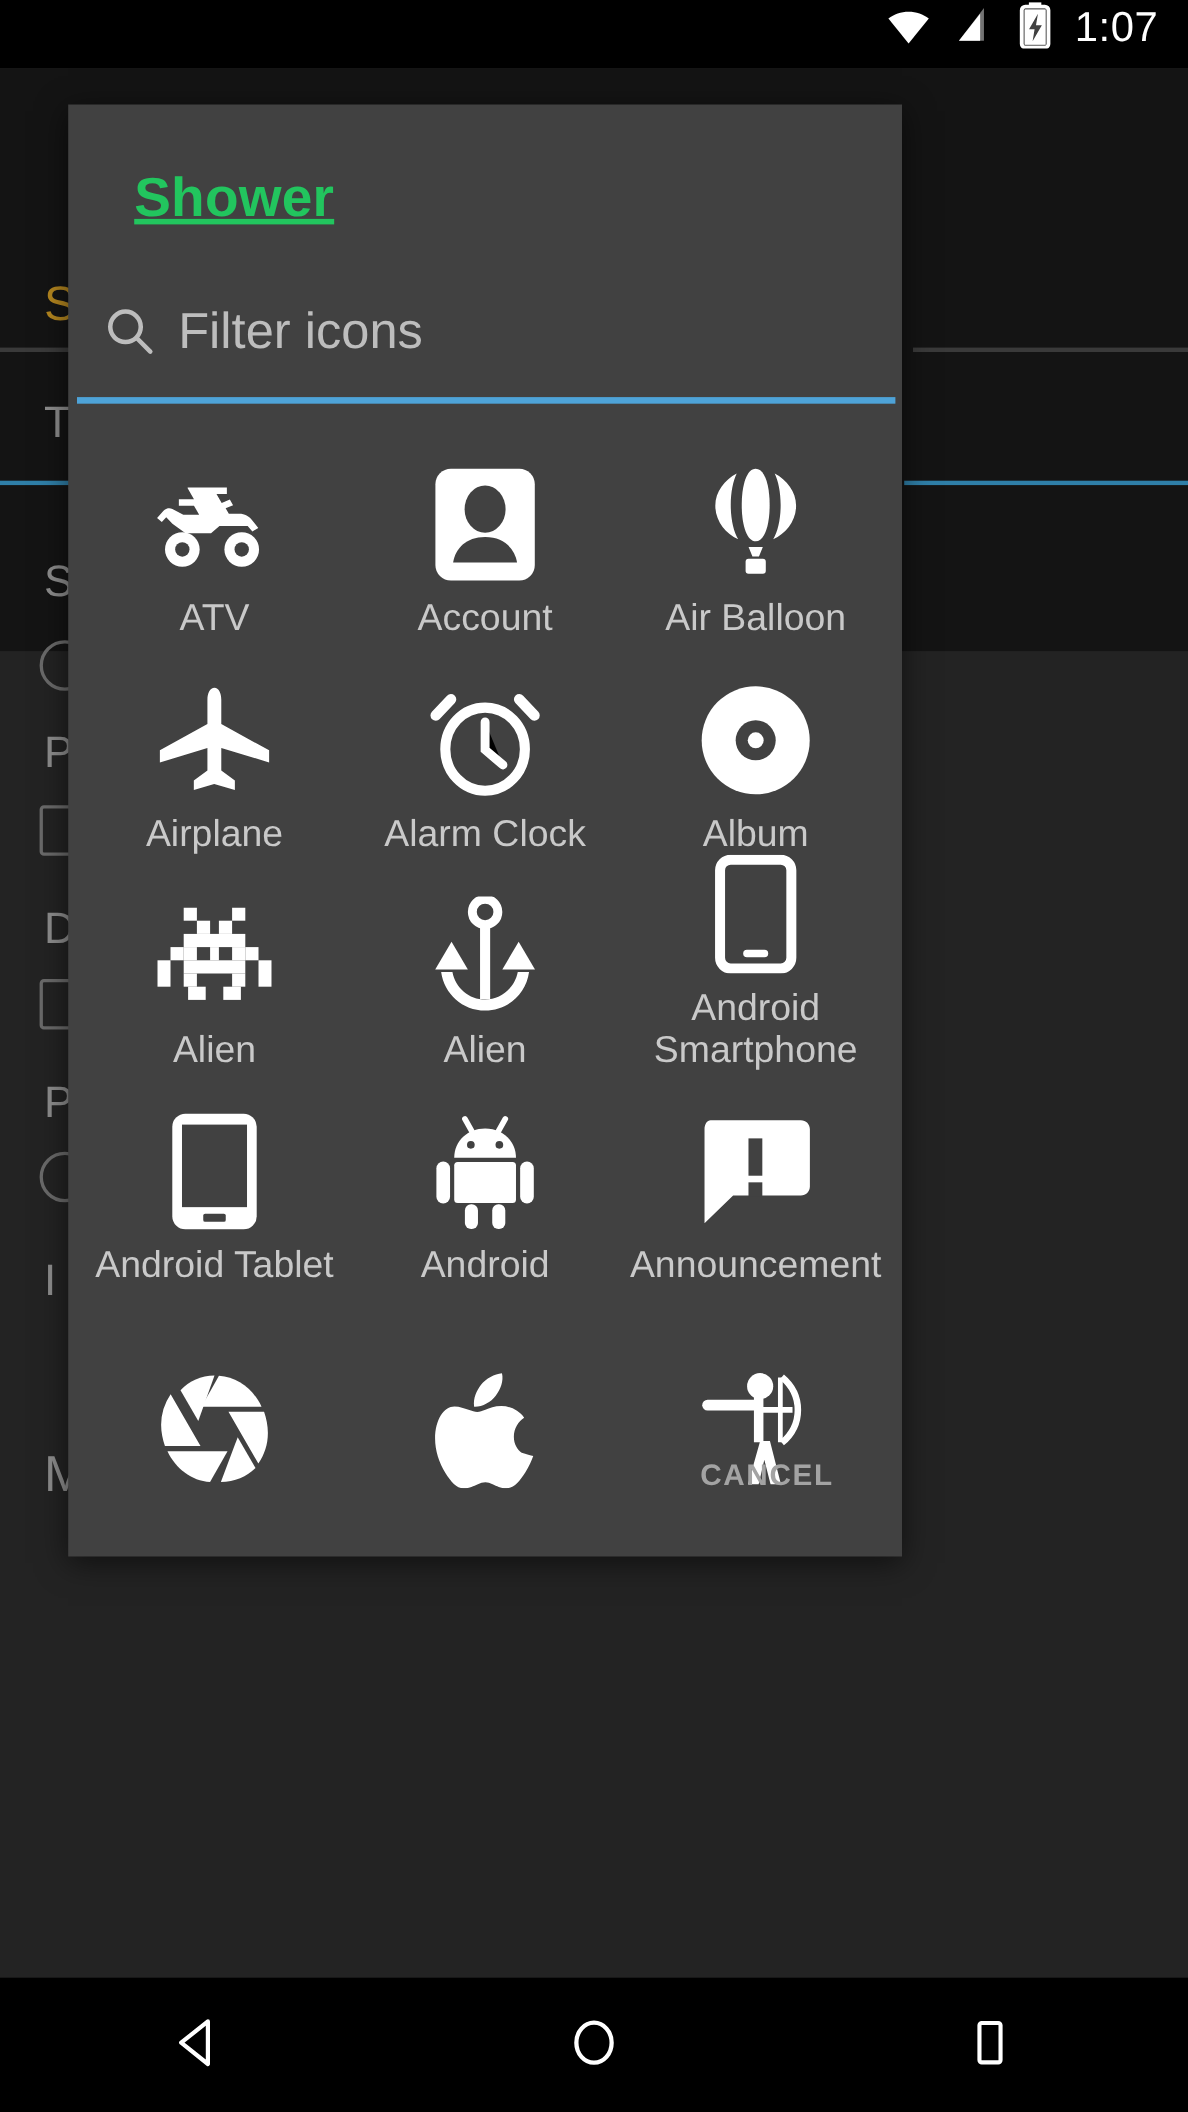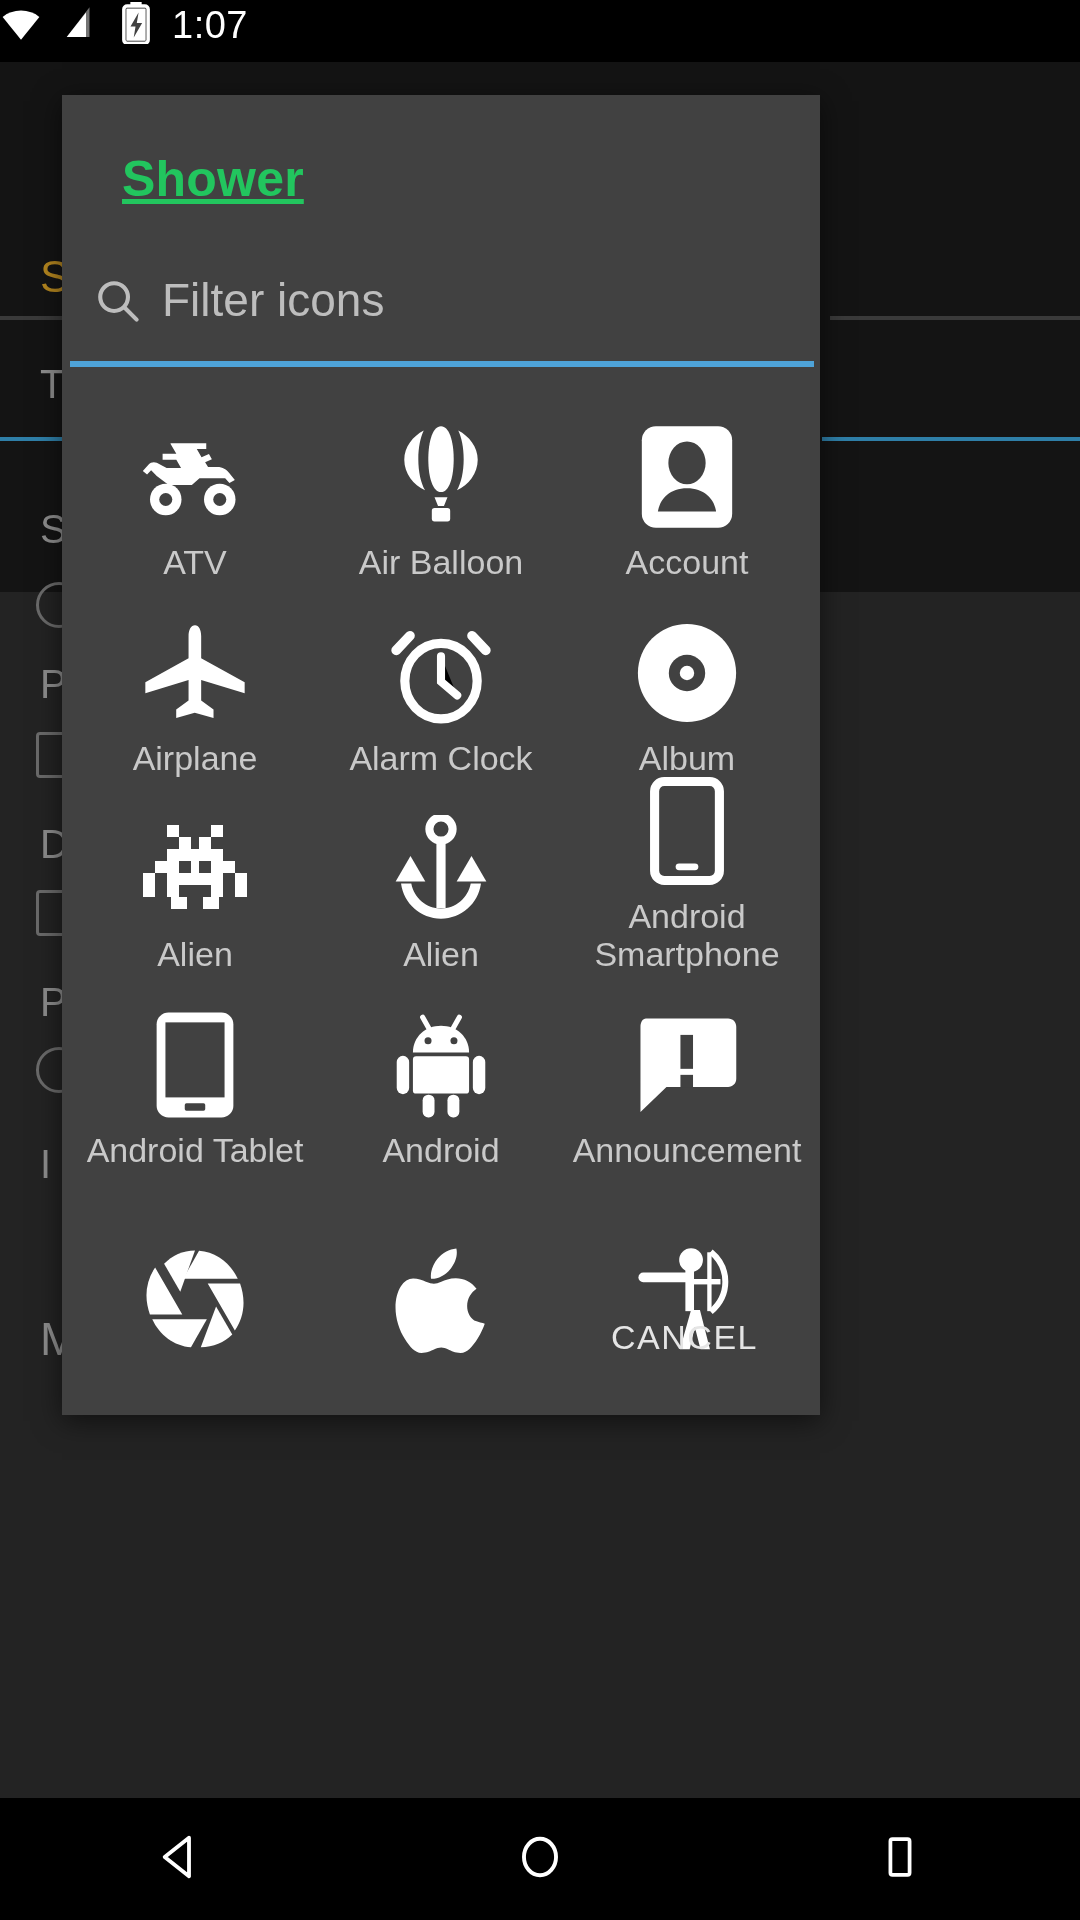--- a/index.html
+++ b/index.html
@@ -7,22 +7,22 @@
     width:1080px; height:1920px;
     background:#000;
     font-family:"Liberation Sans", sans-serif;
     overflow:hidden;
   }
   #screen { position:relative; width:1080px; height:1920px; background:#000; }
 
   
   #statusbar{
     position:absolute; top:0; left:0; width:1080px; height:50px;
-    background:#000; display:flex; align-items:center; 
-    padding-right:38px; gap:16px;
+    background:#000; display:flex; align-items:center; justify-content:flex-end;
+    padding-right:27px; gap:16px;
   }
   #statusbar .sb-icon{ display:block; }
   #clock{ color:#fff; font-size:38px; letter-spacing:0.5px; line-height:1;
           font-family:"Liberation Sans", sans-serif; }
 
   
   #appbg{
     position:absolute; top:62px; left:0; width:1080px; height:1736px;
     background:#1d1d1d; overflow:hidden;
   }
@@ -83,21 +83,21 @@
   .glyph svg{ display:block; }
   .cell-label{
     color:#c9c9c9; font-size:34px; text-align:center; line-height:1.12;
     max-width:230px; word-wrap:break-word;
   }
 
   
   #cancel-button{
     position:absolute; right:48px; bottom:48px;
     background:transparent; border:none; cursor:pointer;
-    color:#e5e5e5; font-size:34px; font-weight:normal; letter-spacing:1.5px;
+    color:#a3a3a3; font-size:27px; font-weight:bold; letter-spacing:1.5px;
     font-family:"Liberation Sans", sans-serif; padding:10px 14px;
   }
 
   
   #navbar{
     position:absolute; bottom:0; left:0; width:1080px; height:122px;
     background:#000; display:flex; align-items:center; justify-content:space-around;
   }
   #navbar .nav-btn{ width:160px; height:122px; display:flex; align-items:center; justify-content:center; }
 </style>
@@ -176,40 +176,40 @@
               <circle cx="11" cy="30" r="2.9" fill="#414141"></circle>
             <circle cx="35" cy="30" r="7" fill="#fff"></circle>
               <circle cx="35" cy="30" r="2.9" fill="#414141"></circle>
           </svg>
         </span>
         <span class="cell-label">ATV</span>
       </div>
 
       <div class="grid-cell">
         <span class="glyph">
+          <svg width="96" height="108" viewBox="0 0 34 38">
+            <rect x="1" y="1" width="32" height="36" rx="5" fill="#fff"></rect>
+            <ellipse cx="17" cy="14" rx="6.6" ry="7.6" fill="#414141"></ellipse>
+            <path fill="#414141" d="M17 23c-6.2 0-9.6 3.8-10.3 8.2h20.6C26.6 26.8 23.2 23 17 23z"></path>
+          </svg>
+        </span>
+        <span class="cell-label">Account</span>
+      </div>
+
+      <div class="grid-cell">
+        <span class="glyph">
           <svg width="92" height="108" viewBox="0 0 32 40">
             <path fill="#fff" d="M16 1.2c-3 0-4.7 5.4-4.7 12.2 0 6.8 1.7 12.2 4.7 12.2s4.7-5.4 4.7-12.2C20.7 6.6 19 1.2 16 1.2z"></path>
             <path fill="#fff" d="M9.6 2.8C5.6 4.9 2.4 8.9 2.4 13.6c0 5.1 3.4 9.4 7.7 11.3-1.6-2.7-2.5-6.9-2.5-11.5 0-4.3.8-8.1 2-10.6z"></path>
             <path fill="#fff" d="M22.4 2.8c4 2.1 7.2 6.1 7.2 10.8 0 5.1-3.4 9.4-7.7 11.3 1.6-2.7 2.5-6.9 2.5-11.5 0-4.3-.8-8.1-2-10.6z"></path>
             <path fill="#fff" d="M13.6 27.5h4.8l-1.3 3.2h-2.2l-1.3-3.2z"></path>
             <rect x="12.6" y="31.5" width="6.8" height="5" rx="1" fill="#fff"></rect>
           </svg>
         </span>
         <span class="cell-label">Air Balloon</span>
-      </div>
-
-      <div class="grid-cell">
-        <span class="glyph">
-          <svg width="96" height="108" viewBox="0 0 34 38">
-            <rect x="1" y="1" width="32" height="36" rx="5" fill="#fff"></rect>
-            <ellipse cx="17" cy="14" rx="6.6" ry="7.6" fill="#414141"></ellipse>
-            <path fill="#414141" d="M17 23c-6.2 0-9.6 3.8-10.3 8.2h20.6C26.6 26.8 23.2 23 17 23z"></path>
-          </svg>
-        </span>
-        <span class="cell-label">Account</span>
       </div>
 
       <div class="grid-cell">
         <span class="glyph">
           <svg width="108" height="102" viewBox="0 0 40 38">
             <path fill="#fff" d="M20 1.2c-1.5 0-2.4 1.7-2.4 4.1v8.2L1.5 22.4v4.1l16.1-4.9v7.6l-4.6 3.4v3.2l6.9-2 7 2v-3.2l-4.6-3.4v-7.6l16.2 4.9v-4.1l-16.2-8.9V5.3c0-2.4-.9-4.1-2.3-4.1z"></path>
           </svg>
         </span>
         <span class="cell-label">Airplane</span>
       </div>

